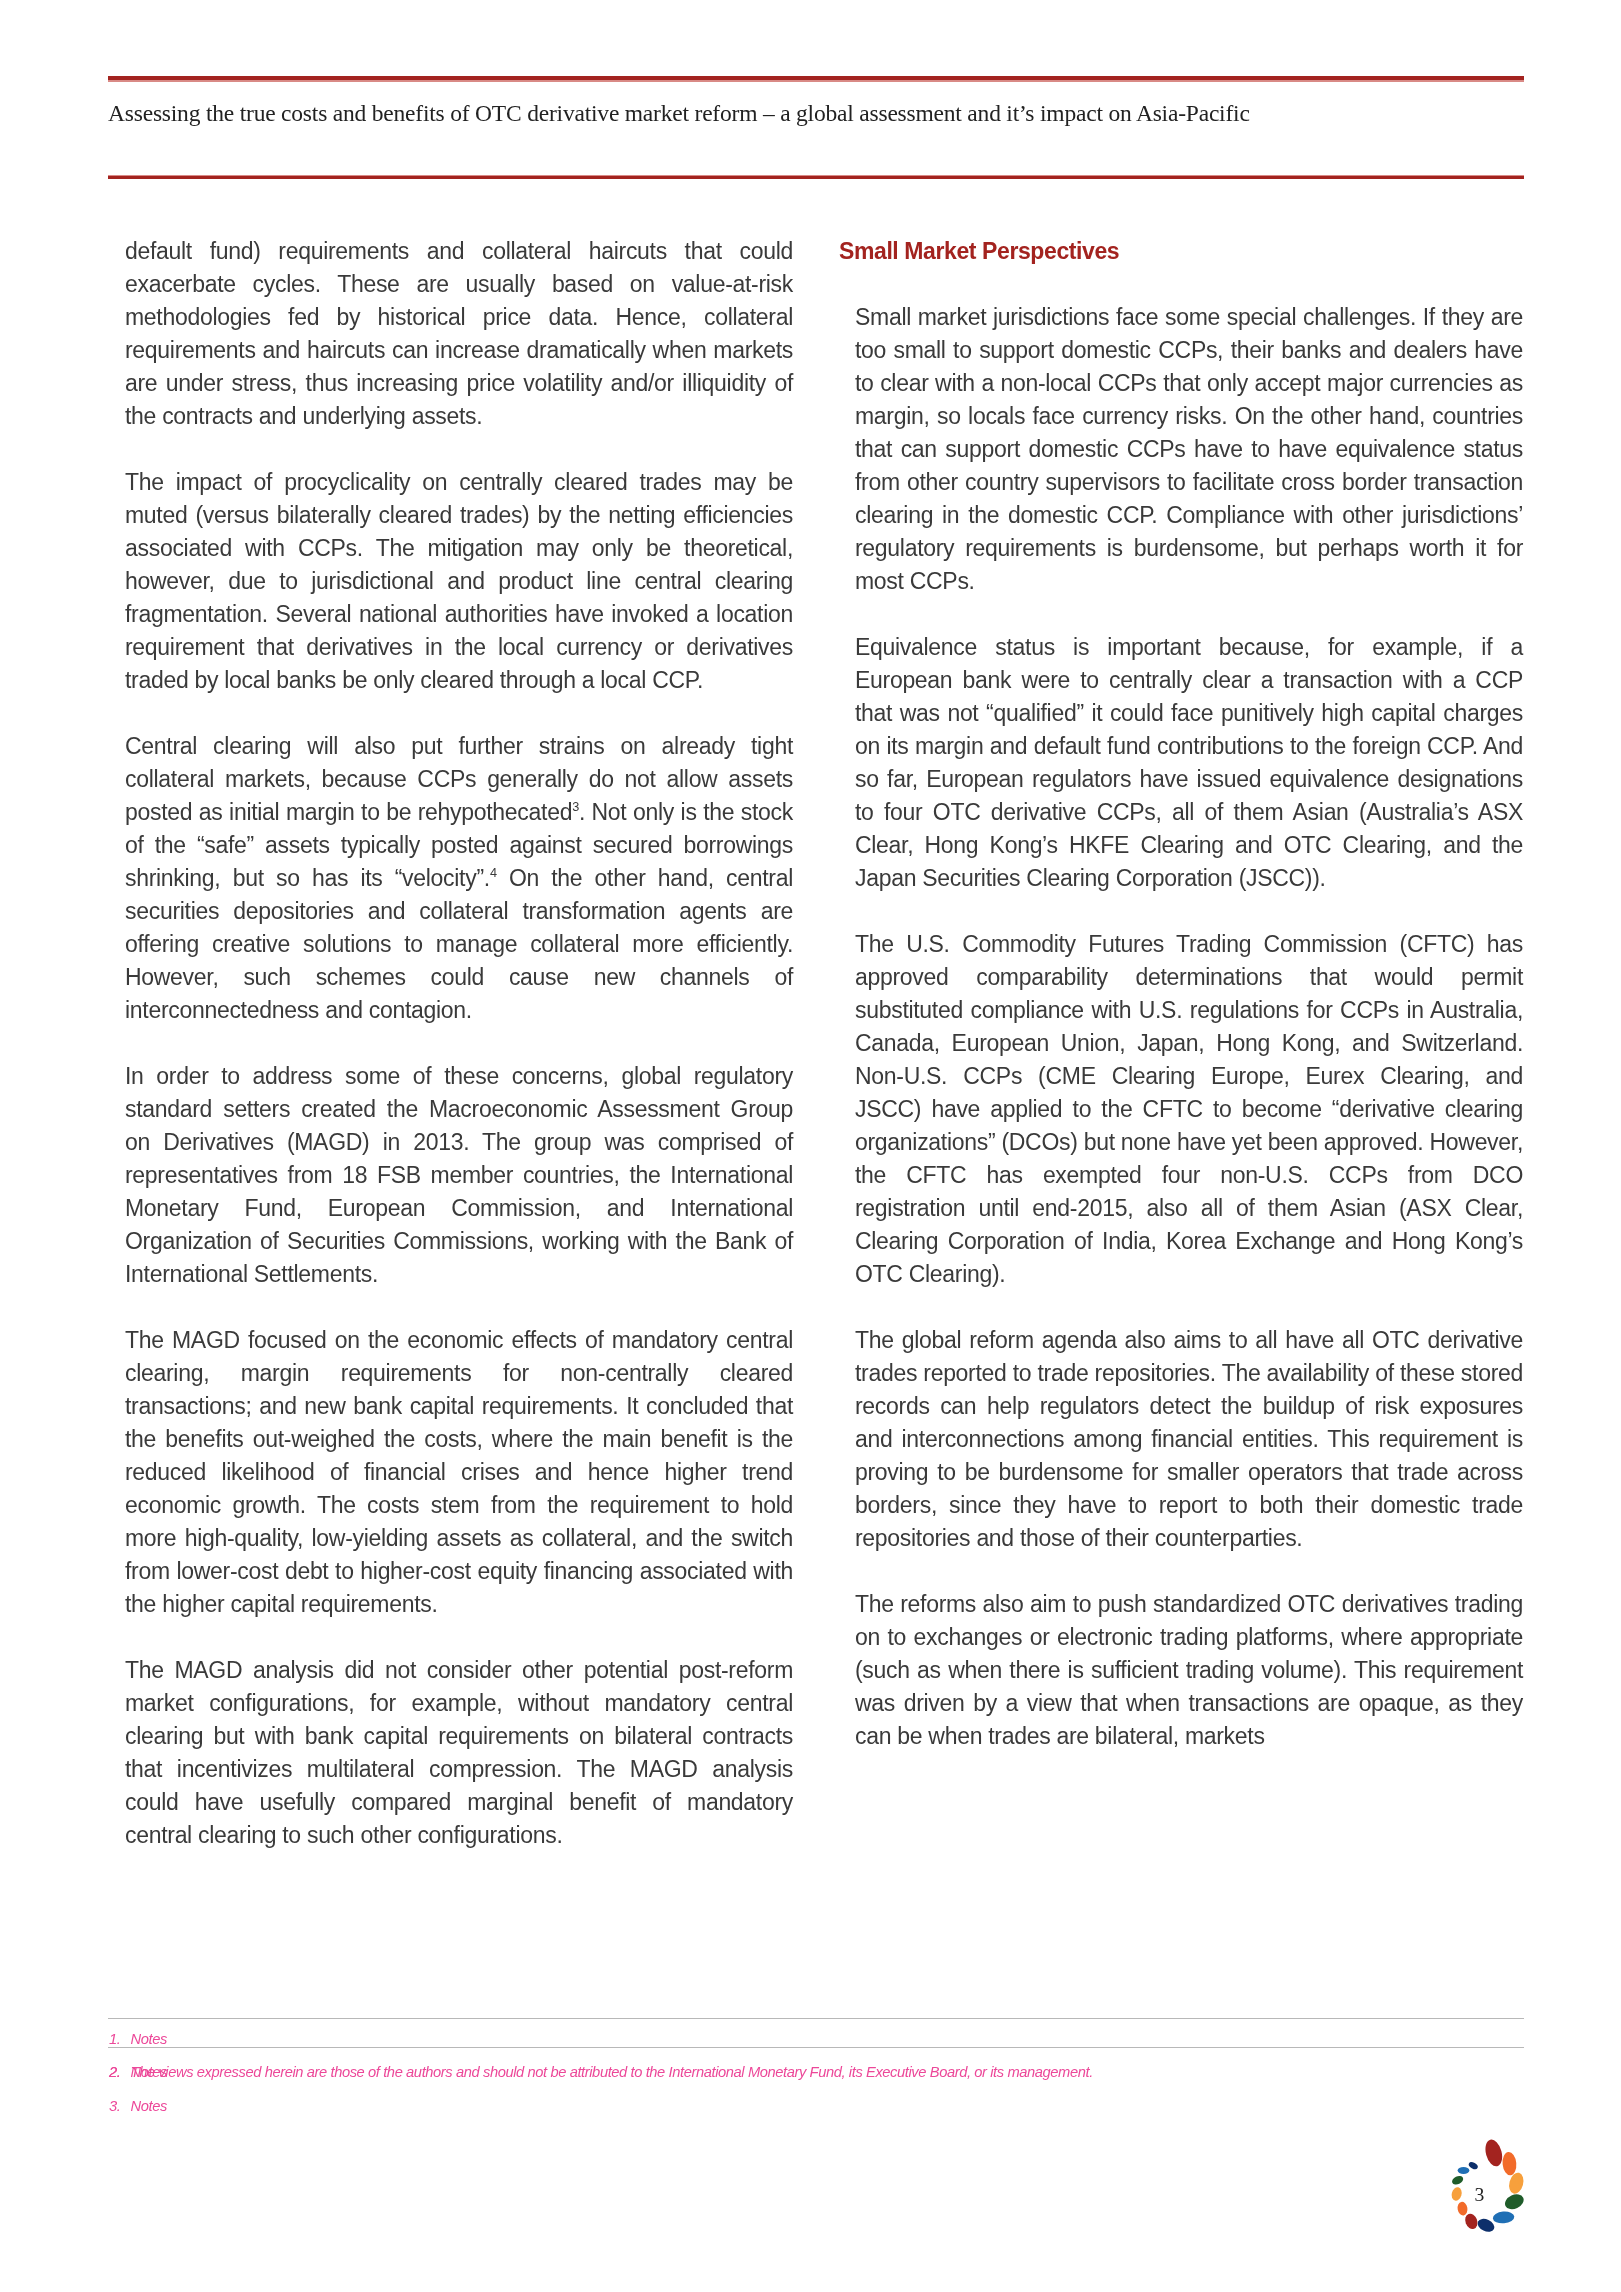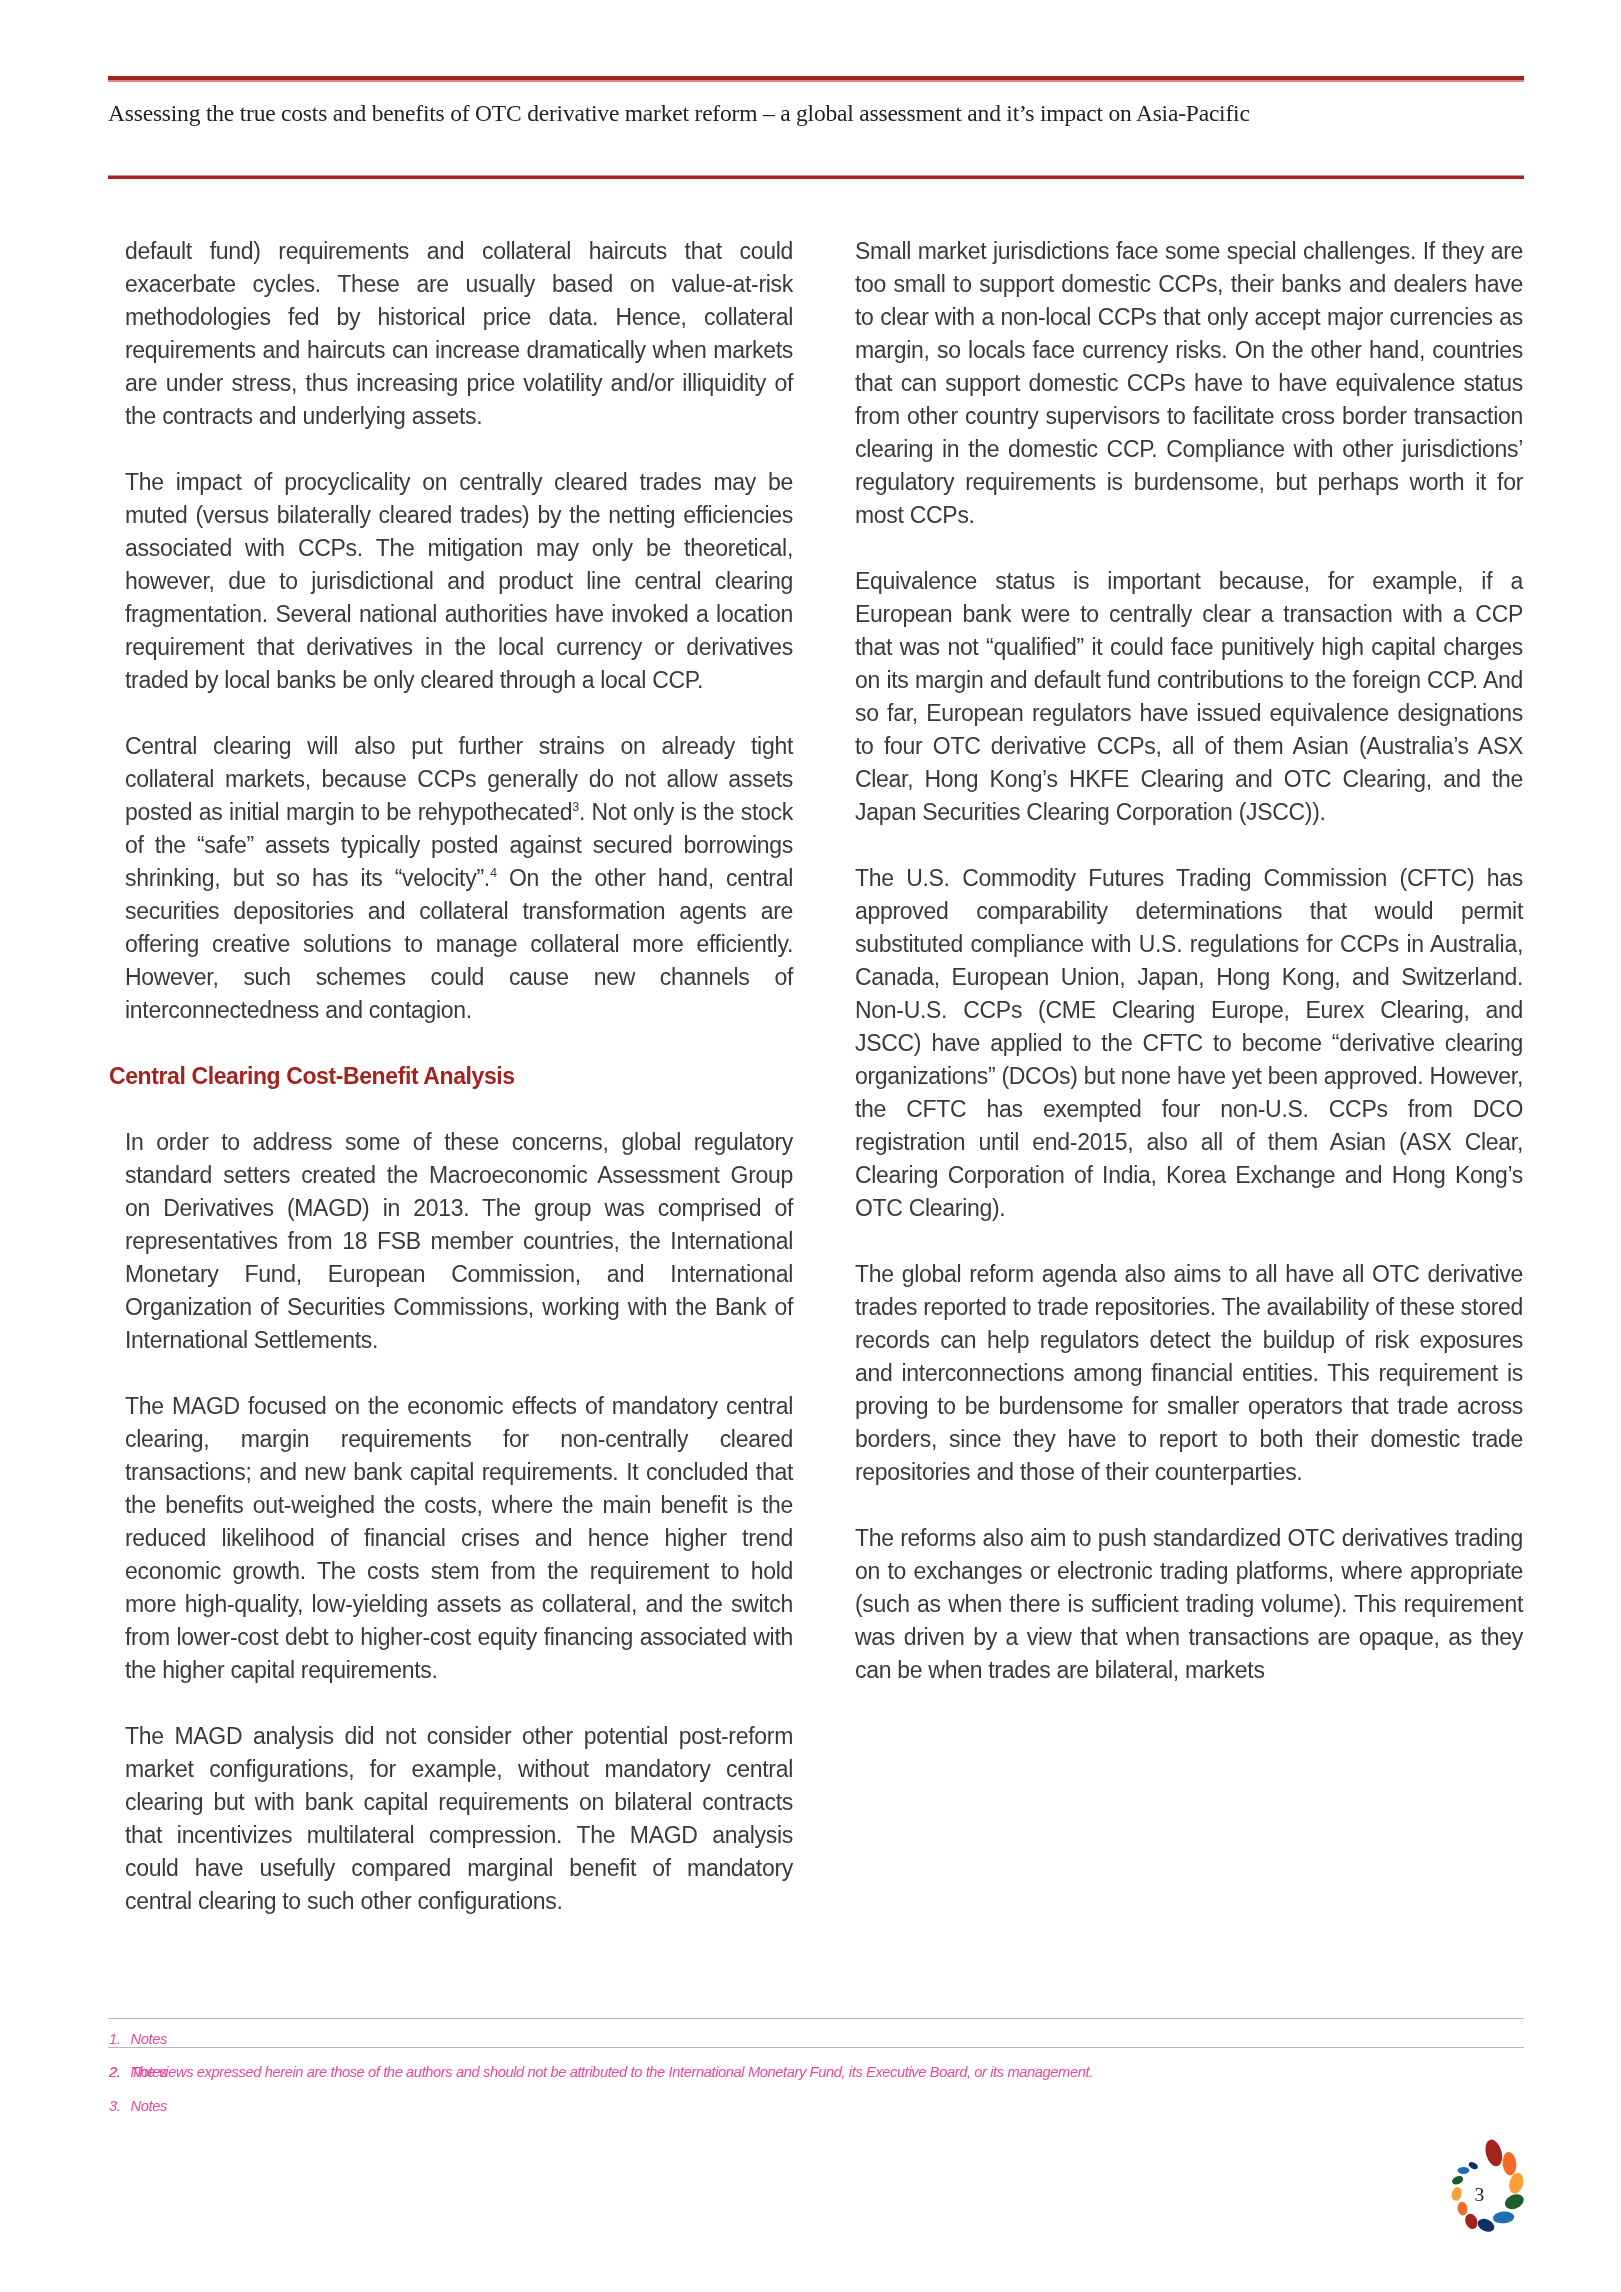--- a/index.html
+++ b/index.html
@@ -46,27 +46,27 @@
 <body>
 
 <div class="rule-top"></div>
 <div class="running-title">Assessing the true costs and benefits of OTC derivative market reform – a global assessment and it’s impact on Asia-Pacific</div>
 <div class="rule-bottom"></div>
 
 <div class="col col-left">
   <p>default fund) requirements and collateral haircuts that could exacerbate cycles. These are usually based on value-at-risk methodologies fed by historical price data. Hence, collateral requirements and haircuts can increase dramatically when markets are under stress, thus increasing price volatility and/or illiquidity of the contracts and underlying assets.</p>
   <p>The impact of procyclicality on centrally cleared trades may be muted (versus bilaterally cleared trades) by the netting efficiencies associated with CCPs. The mitigation may only be theoretical, however, due to jurisdictional and product line central clearing fragmentation. Several national authorities have invoked a location requirement that derivatives in the local currency or derivatives traded by local banks be only cleared through a local CCP.</p>
   <p><span>Central clearing will also put further strains on already tight collateral markets, because CCPs generally do not allow assets posted as initial margin to be rehypothecated</span><sup>3</sup><span>. Not only is the stock of the “safe” assets typically posted against secured borrowings shrinking, but so has its “velocity”.</span><sup>4</sup><span> On the other hand, central securities depositories and collateral transformation agents are offering creative solutions to manage collateral more efficiently. However, such schemes could cause new channels of interconnectedness and contagion.</span></p>
-  <h2>Central Clearing Cost-Benefit Analysis</h2>
   <p>In order to address some of these concerns, global regulatory standard setters created the Macroeconomic Assessment Group on Derivatives (MAGD) in 2013. The group was comprised of representatives from 18 FSB member countries, the International Monetary Fund, European Commission, and International Organization of Securities Commissions, working with the Bank of International Settlements.</p>
   <p>The MAGD focused on the economic effects of mandatory central clearing, margin requirements for non-centrally cleared transactions; and new bank capital requirements. It concluded that the benefits out-weighed the costs, where the main benefit is the reduced likelihood of financial crises and hence higher trend economic growth. The costs stem from the requirement to hold more high-quality, low-yielding assets as collateral, and the switch from lower-cost debt to higher-cost equity financing associated with the higher capital requirements.</p>
   <p>The MAGD analysis did not consider other potential post-reform market configurations, for example, without mandatory central clearing but with bank capital requirements on bilateral contracts that incentivizes multilateral compression. The MAGD analysis could have usefully compared marginal benefit of mandatory central clearing to such other configurations.</p>
 </div>
 
 <div class="col col-right">
+  <h2>Small Market Perspectives</h2>
   <p>Small market jurisdictions face some special challenges. If they are too small to support domestic CCPs, their banks and dealers have to clear with a non-local CCPs that only accept major currencies as margin, so locals face currency risks. On the other hand, countries that can support domestic CCPs have to have equivalence status from other country supervisors to facilitate cross border transaction clearing in the domestic CCP. Compliance with other jurisdictions’ regulatory requirements is burdensome, but perhaps worth it for most CCPs.</p>
   <p>Equivalence status is important because, for example, if a European bank were to centrally clear a transaction with a CCP that was not “qualified” it could face punitively high capital charges on its margin and default fund contributions to the foreign CCP.  And so far, European regulators have issued equivalence designations to four OTC derivative CCPs, all of them Asian (Australia’s ASX Clear, Hong Kong’s HKFE Clearing and OTC Clearing, and the Japan Securities Clearing Corporation (JSCC)).</p>
   <p>The U.S. Commodity Futures Trading Commission (CFTC) has approved comparability determinations that would permit substituted compliance with U.S. regulations for CCPs in Australia, Canada, European Union, Japan, Hong Kong, and Switzerland. Non-U.S. CCPs (CME Clearing Europe, Eurex Clearing, and JSCC)  have applied to the CFTC to become “derivative clearing organizations” (DCOs) but none have yet been approved. However, the CFTC has exempted four non-U.S. CCPs from DCO registration until end-2015, also all of them Asian (ASX Clear, Clearing Corporation of India, Korea Exchange and Hong Kong’s OTC Clearing).</p>
   <p>The global reform agenda also aims to all have all OTC derivative trades reported to trade repositories. The availability of these stored records can help regulators detect the buildup of risk exposures and interconnections among financial entities. This requirement is proving to be burdensome for smaller operators that trade across borders, since they have to report to both their domestic trade repositories and those of their counterparties.</p>
   <p>The reforms also aim to push standardized OTC derivatives trading on to exchanges or electronic trading platforms, where appropriate (such as when there is sufficient trading volume). This requirement was driven by a view that when transactions are opaque, as they can be when trades are bilateral, markets</p>
 </div>
 
 <div class="fn-rule-1"></div>
 <div class="fn-rule-2"></div>
 

